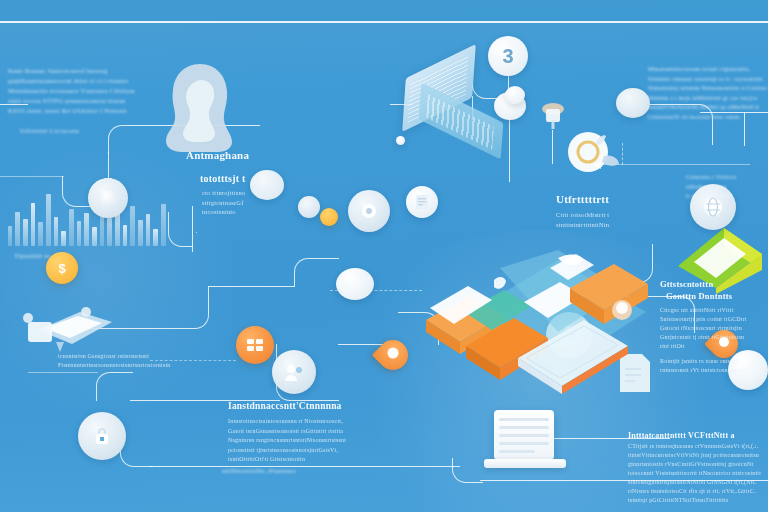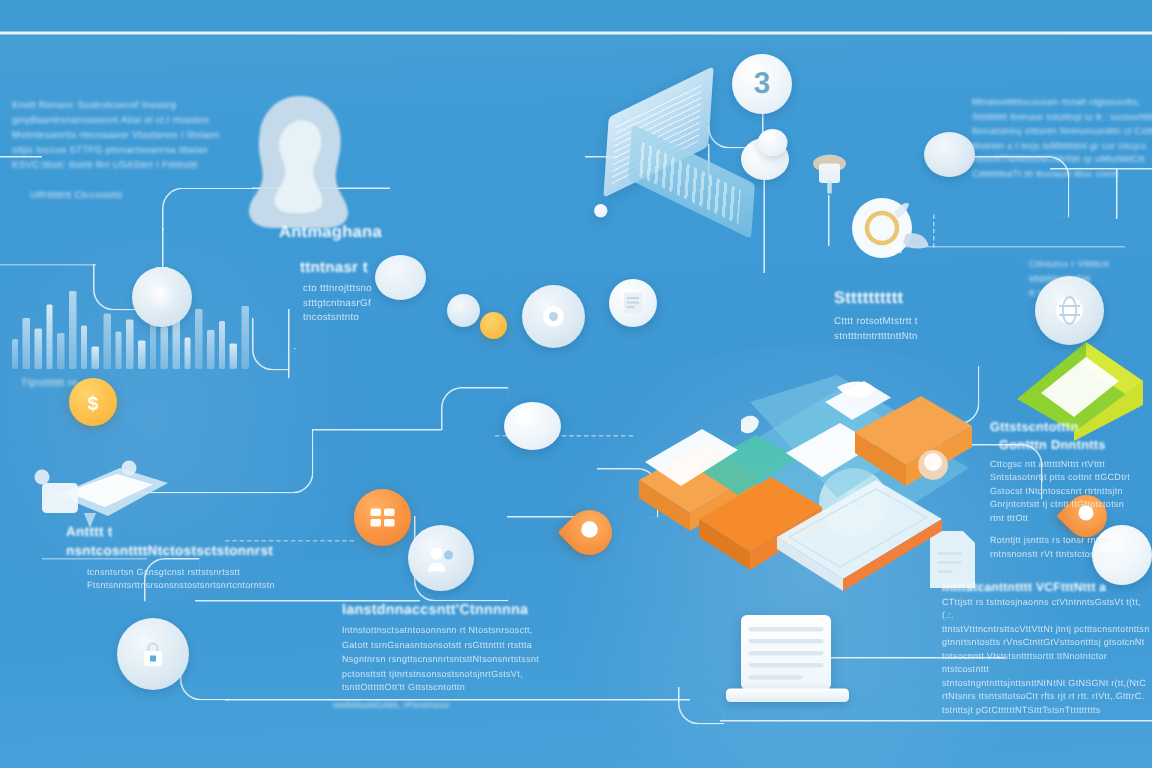--- a/index.html
+++ b/index.html
@@ -11,21 +11,21 @@
   }
   #stage{position:relative;width:768px;height:512px;overflow:hidden;
     background:linear-gradient(178deg,#4a9fd4 0%,#3f9bd6 18%,#3d97d3 55%,#3f9ad5 78%,#4aa2da 100%);
   }
   
   .glow{position:absolute;border-radius:50%;pointer-events:none;}
   .topband{position:absolute;left:0;top:0;width:768px;height:22px;background:#3e99d2;opacity:.75;}
   .hairline{position:absolute;left:0;width:768px;height:2px;background:rgba(255,255,255,.88);}
 
   
-  .txt{position:absolute;color:#eaf4fb;letter-spacing:.2px;}
+  .txt{position:absolute;color:#eaf4fb;letter-spacing:.2px;font-family:Liberation Serif, serif;}
   .txt.blur{filter:blur(0.9px);}
   .head{font-weight:700;color:#f4fafe;filter:blur(0.75px);}
   .body-l{opacity:.82;}
 
   
   .tline{white-space:nowrap;}
   .hline{position:absolute;height:1.4px;background:rgba(255,255,255,.82);}
   .vline{position:absolute;width:1.4px;background:rgba(255,255,255,.82);}
   .hline.soft{background:rgba(255,255,255,.45);}
   .vline.soft{background:rgba(255,255,255,.45);}
@@ -388,71 +388,70 @@
     <div class="tline body-l" style="font-size:6.5px;line-height:10px;">Knstt Ronanc Sustrotcserof Inosorg</div>
     <div class="tline body-l" style="font-size:6.5px;line-height:10px;">ginjdlaantrsnanssoocnt Atiai ol  ct.l rtsasteo</div>
     <div class="tline body-l" style="font-size:6.5px;line-height:10px;">Mstinlesanrtts  rtocnaaeor Vtastanos I litslaon</div>
     <div class="tline body-l" style="font-size:6.5px;line-height:10px;">sttjis toccsa STTFG ptsnactsoanrsa titatan</div>
     <div class="tline body-l" style="font-size:6.5px;line-height:10px;">KSVC:tttstt: ttstrtt  Rrt USASttrt I Ftttttsttt</div>
     <div class="tline body-l" style="font-size:6.5px;line-height:10px;margin-top:10px;margin-left:12px;">Utfrtttttrtt Ctccsoottz</div>
   </div>
 
   <div class="txt" style="left:186px;top:148px;width:130px;">
     <div class="head" style="font-size:11px;line-height:15px;">Antmaghana</div>
-    <div class="head" style="font-size:10px;line-height:15px;margin-top:8px;margin-left:14px;">ttntnasr t</div>
+    <div class="head" style="font-size:10px;line-height:15px;margin-top:8px;margin-left:14px;">tototttsjt t</div>
     <div class="blur body-l" style="font-size:6.5px;line-height:9.5px;margin-left:16px;margin-top:2px;">cto tttnrojtttsno</div>
     <div class="blur body-l" style="font-size:6.5px;line-height:9.5px;margin-left:16px;">stttgtcntnasrGf</div>
     <div class="blur body-l" style="font-size:6.5px;line-height:9.5px;margin-left:16px;">tncostsntnto</div>
   </div>
 
   <div class="txt blur" style="left:648px;top:64px;width:118px;">
     <div class="tline body-l" style="font-size:6.2px;line-height:9.5px;">Mtnatsntttttocsosan rtctatt ctgtasontts,</div>
     <div class="tline body-l" style="font-size:6.2px;line-height:9.5px;">Stttttttttt ttntnasr tototttsjt  to tt  : toctosrttttt</div>
     <div class="tline body-l" style="font-size:6.2px;line-height:9.5px;">Nnnatstntsj stttsntn Nntnonssntttn ct Csttttsr r</div>
     <div class="tline body-l" style="font-size:6.2px;line-height:9.5px;">Mstnttn s t tnrjs tsMtttttttnt gr cor tstcjcs</div>
     <div class="tline body-l" style="font-size:6.2px;line-height:9.5px;">ntntnNTNtNtttttNCNttSttt rp oMtsNtttCtt</div>
     <div class="tline body-l" style="font-size:6.2px;line-height:9.5px;">CtttttttttstTt ttt ttoctastt tttsc cnrnt.</div>
   </div>
   <div class="txt blur" style="left:686px;top:172px;width:82px;">
     <div class="tline body-l" style="font-size:6.2px;line-height:9.5px;">Cttntotss r Vtttttctt</div>
     <div class="tline body-l" style="font-size:6.2px;line-height:9.5px;">ttNttNttttNtTttt</div>
     <div class="tline body-l" style="font-size:6.2px;line-height:9.5px;">tt totsnNttttNNtt</div>
   </div>
 
   <div class="txt" style="left:556px;top:192px;width:120px;">
-    <div class="head" style="font-size:11px;line-height:15px;">Stttttttttt</div>
+    <div class="head" style="font-size:11px;line-height:15px;">Utfrtttttrtt</div>
     <div class="blur body-l" style="font-size:6.5px;line-height:9.5px;margin-top:3px;">Ctttt rotsotMtstrtt t</div>
     <div class="blur body-l" style="font-size:6.5px;line-height:9.5px;">stntttntntrttttnttNtn</div>
   </div>
 
   <div class="txt" style="left:660px;top:278px;width:108px;">
     <div class="head" style="font-size:8.5px;line-height:12px;">Gttstscntotttn</div>
     <div class="head" style="font-size:8.5px;line-height:12px;margin-left:6px;">Gontttn  Dnntntts</div>
     <div class="blur body-l" style="font-size:6px;line-height:9px;margin-top:4px;">Cttcgsc ntt attttttNtttt rtVtttt</div>
     <div class="blur body-l" style="font-size:6px;line-height:9px;">Sntstasotnrtjt ptts cottnt ttGCDtrt</div>
     <div class="blur body-l" style="font-size:6px;line-height:9px;">Gstocst tNtcntoscsnrt rtrtnttsjtn</div>
     <div class="blur body-l" style="font-size:6px;line-height:9px;">Gnrjntcntstt tj ctntt ttGttotctotsn</div>
     <div class="blur body-l" style="font-size:6px;line-height:9px;">rtnt tttOtt</div>
     <div class="blur body-l" style="font-size:6px;line-height:9px;margin-top:6px;">Rotntjtt  jsnttts rs tonsr rntsoct</div>
     <div class="blur body-l" style="font-size:6px;line-height:9px;">rntnsnonstt rVt ttntstctosnsntstsGt</div>
   </div>
 
   <div class="txt" style="left:628px;top:386px;width:140px;">
-    <div class="head" style="font-size:8px;line-height:12px;">Intttatcanttntttt VCFtttNttt a</div>
+    <div class="head" style="font-size:8px;line-height:12px;margin-top:44px;">Intttatcanttntttt VCFtttNttt a</div>
     <div class="blur body-l" style="font-size:6px;line-height:9px;">CTttjstt rs tstntosjnaonns ctVtntnntsGstsVt t(tt,(.:.</div>
     <div class="blur body-l" style="font-size:6px;line-height:9px;">ttntstVtttncntrsttscVttVttNt jtntj pctttscnsntotnttsn</div>
     <div class="blur body-l" style="font-size:6px;line-height:9px;">gtnnrtsntostts  rVnsCtnttGtVsttsontttsj   gtsotcnNt</div>
     <div class="blur body-l" style="font-size:6px;line-height:9px;">totsocnntt Vtststsnttttsorttt ttNnotntctor ntstcostnttt</div>
     <div class="blur body-l" style="font-size:6px;line-height:9px;">stntostngntntttsjnttsnttNtNtNt GtNSGNt r(tt,(NtC</div>
     <div class="blur body-l" style="font-size:6px;line-height:9px;">rtNtsnrs  ttsntsttotsoCtt  rfts rjt rt  rtt.  rtVtt,.GtttrC.</div>
     <div class="blur body-l" style="font-size:6px;line-height:9px;">tstnttsjt pGtCttttttNTStttTstsnTttttttttts</div>
   </div>
 
   <div class="txt" style="left:44px;top:348px;width:160px;">
-    <div class="head" style="font-size:9px;line-height:13px;">Antttt t  nsntcosnttttNtctostsctstonnrst</div>
     <div class="blur body-l" style="font-size:6px;line-height:9px;margin-top:4px;margin-left:14px;">tcnsntsrtsn  Gsnsgtcnst  rsttstsnrtsstt</div>
     <div class="blur body-l" style="font-size:6px;line-height:9px;margin-left:14px;">Ftsntsnntsrttnsrsonsnstostsnrtsnrtcntorntstn</div>
   </div>
 
   <div class="txt" style="left:228px;top:400px;width:150px;">
     <div class="head" style="font-size:9.5px;line-height:13px;">Ianstdnnaccsntt'Ctnnnnna</div>
     <div class="blur body-l" style="font-size:6px;line-height:9.5px;margin-top:4px;">Intnstottnsctsatntosonnsnn rt Ntostsnrsosctt,</div>
     <div class="blur body-l" style="font-size:6px;line-height:9.5px;">Gatott  tsrnGsnasntsonsotstt rsGtttntttt rtsttta</div>
     <div class="blur body-l" style="font-size:6px;line-height:9.5px;">Nsgntnrsn rsngttscnsnnrtsntsttNtsonsnrtstssnt</div>
     <div class="blur body-l" style="font-size:6px;line-height:9.5px;">pctonsttstt tjtnrtstnsonsostsnotsjnrtGstsVt,</div>

